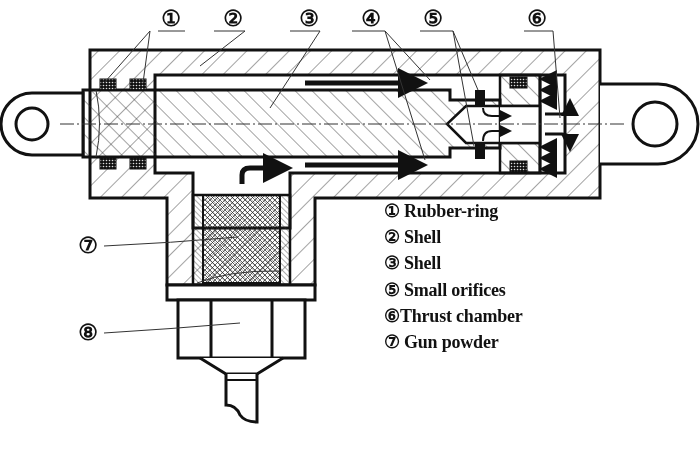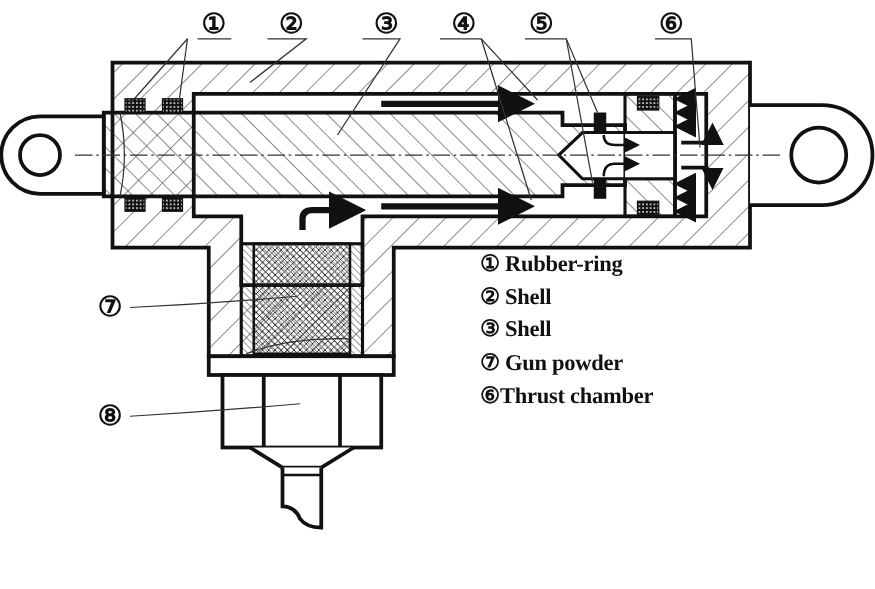--- a/index.html
+++ b/index.html
@@ -145,15 +145,16 @@
     <path d="M524 31 L553 31 L560 118"></path>
     <path d="M104 246 Q170 243 238 237"></path>
     <path d="M104 333 Q170 329 240 323"></path>
   </g>
 </svg>
 
 <div class="legend">
   <div class="legend-item"><span class="num">①</span><span>Rubber-ring</span></div>
   <div class="legend-item"><span class="num">②</span><span>Shell</span></div>
   <div class="legend-item"><span class="num">③</span><span>Shell</span></div>
+  <div class="legend-item"><span class="num">⑤</span><span>Small orifices</span></div>
+  <div class="legend-item"><span class="num" style="margin-right:0">⑥</span><span>Thrust chamber</span></div>
   <div class="legend-item"><span class="num">⑦</span><span>Gun powder</span></div>
-  <div class="legend-item"><span class="num" style="margin-right:0">⑥</span><span>Thrust chamber</span></div>
 </div>
 
 </body></html>

